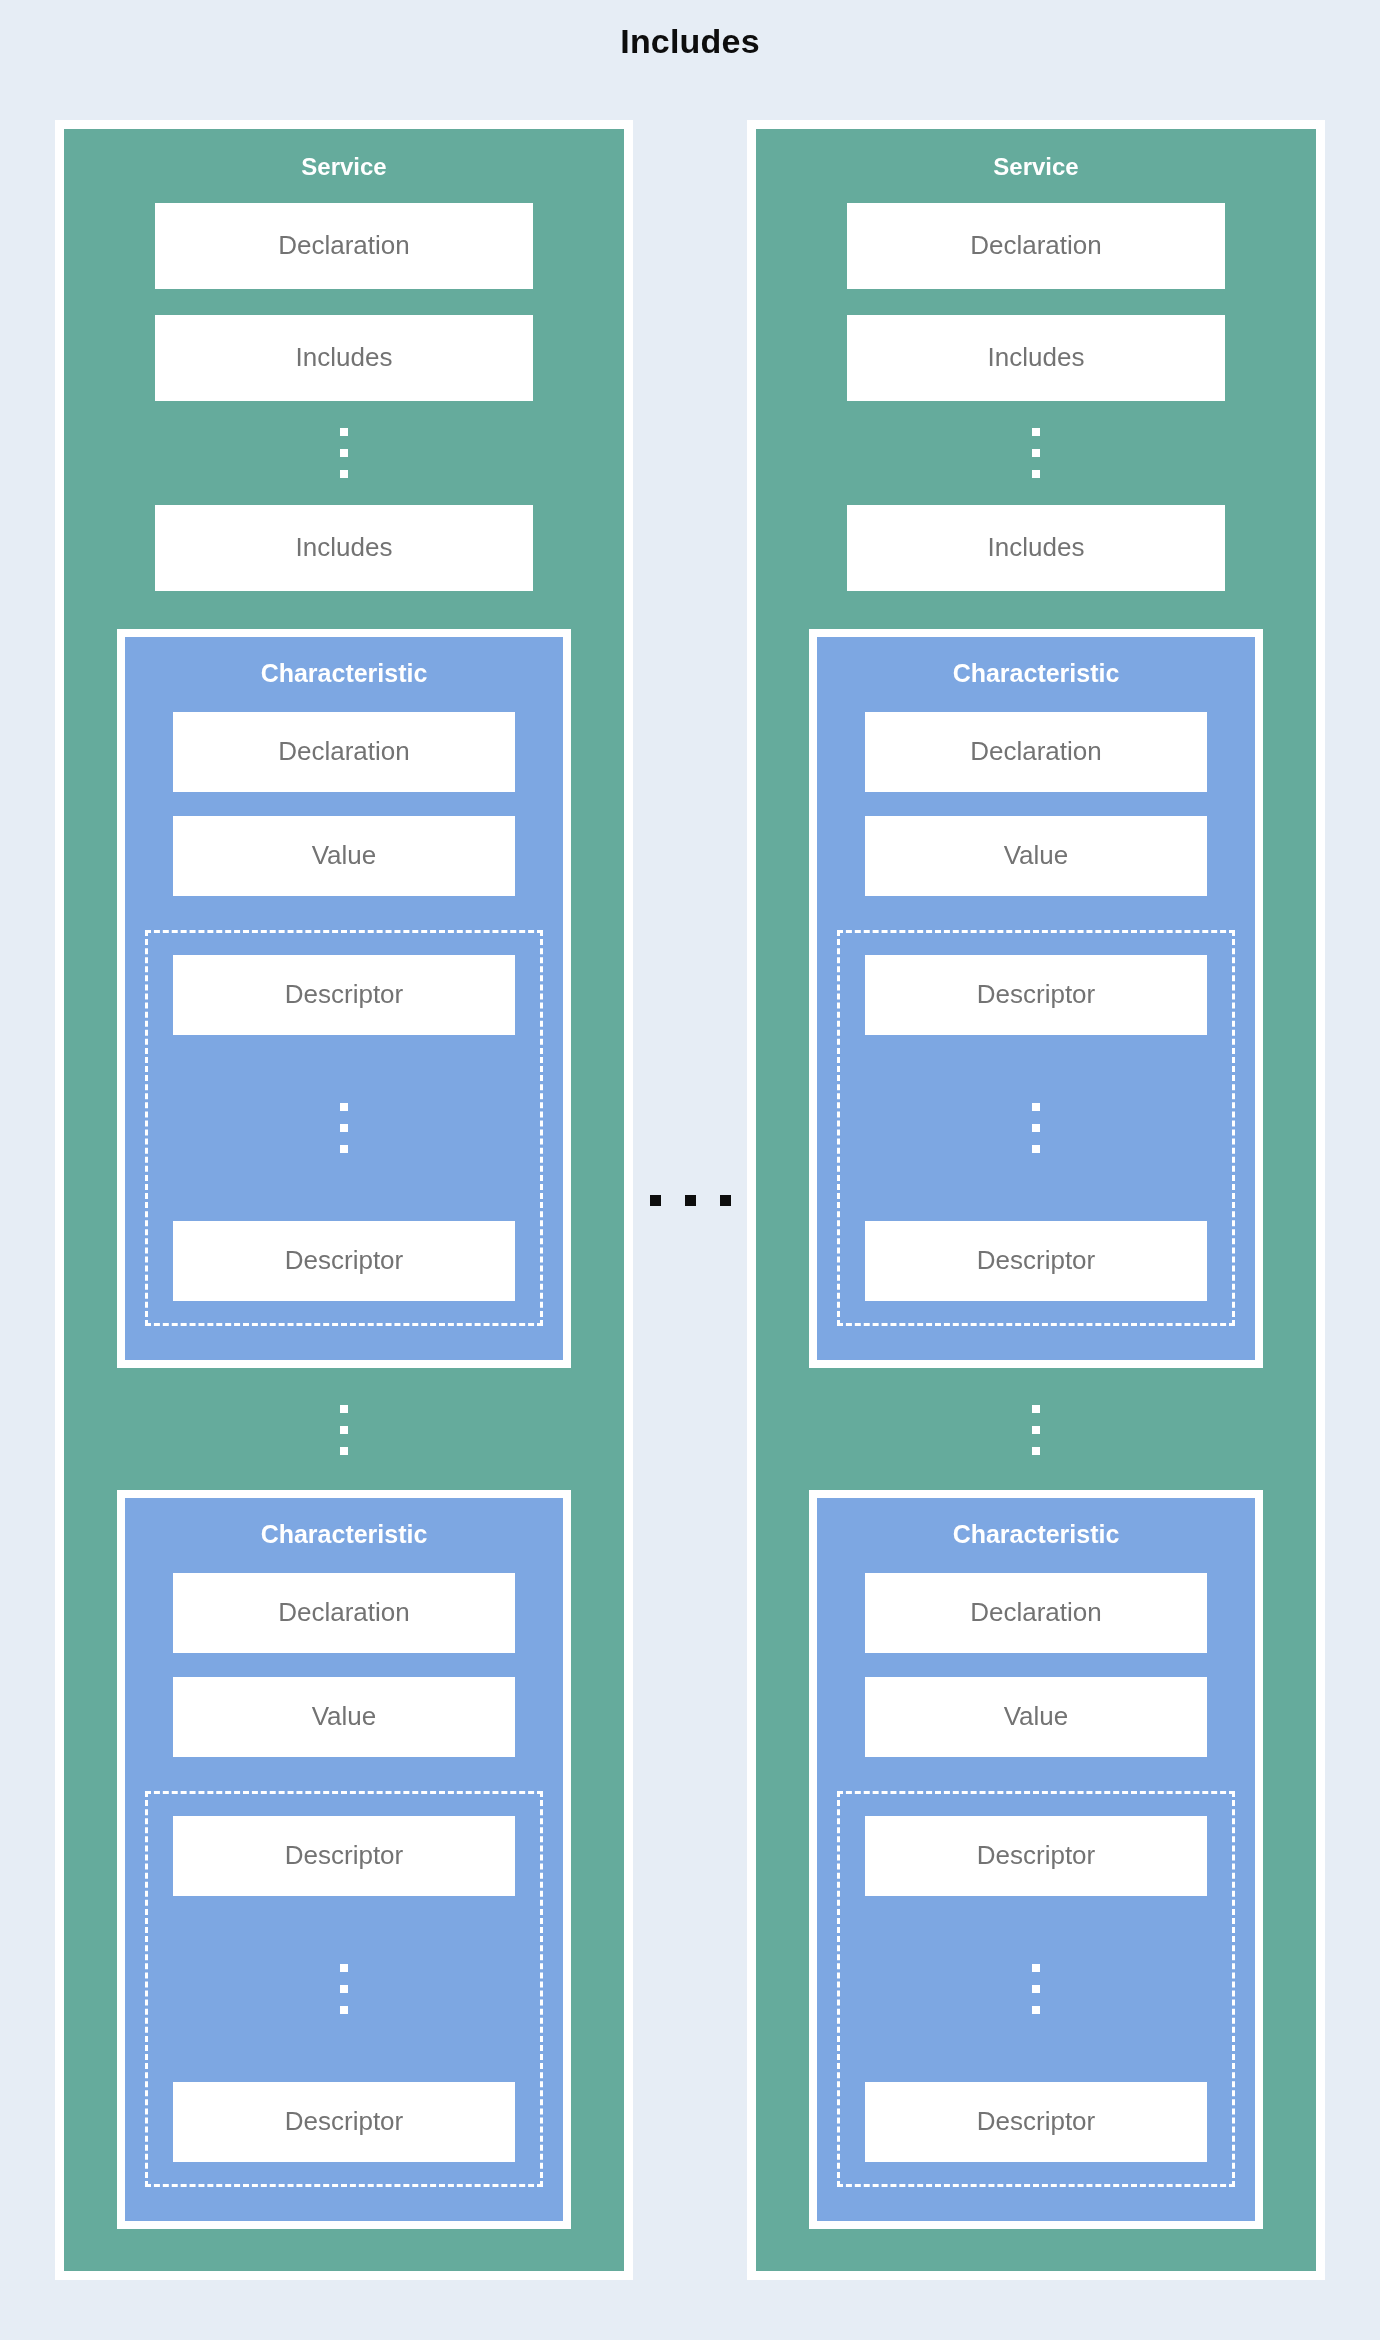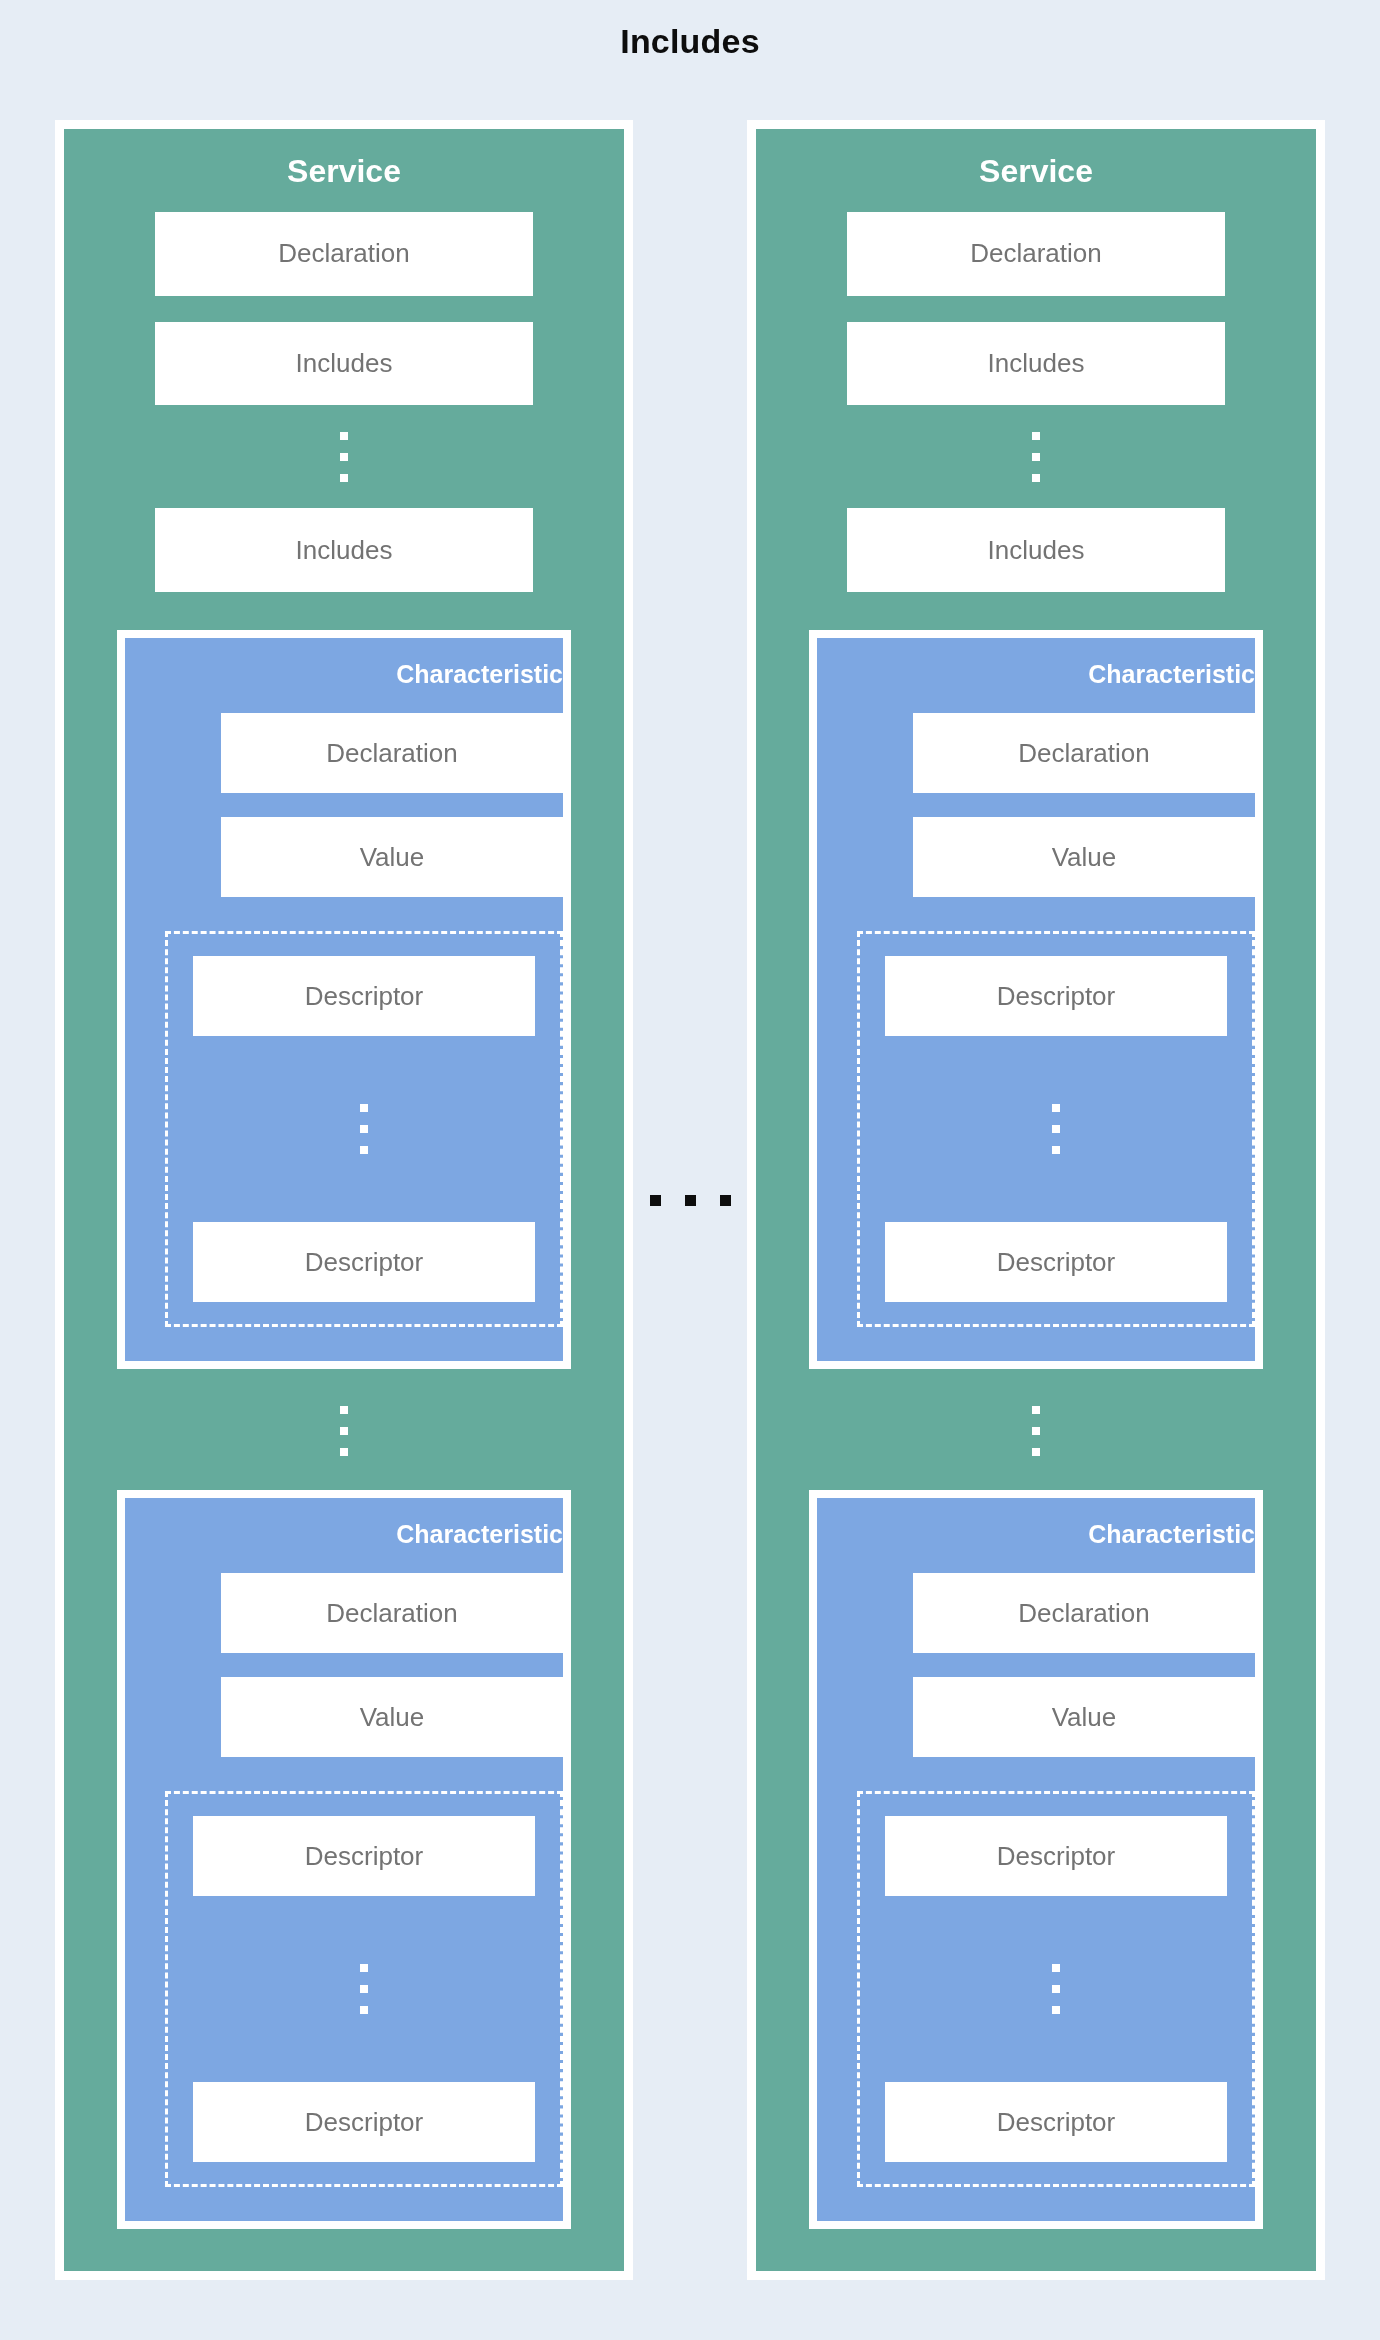--- a/index.html
+++ b/index.html
@@ -55,21 +55,21 @@
     background: #65ab9c;
     border: 9px solid #ffffff;
     display: flex;
     flex-direction: column;
     align-items: center;
     padding: 0 0 42px 0;
   }
 
   .service-title {
     color: #ffffff;
-    font-size: 32px;
+    font-size: 24px;
     font-weight: bold;
     margin-top: 24px;
     margin-bottom: 22px;
     text-align: center;
   }
 
   
   .leafbox {
     background: #ffffff;
     color: #737373;
@@ -108,21 +108,21 @@
   .vdots.between-chars { margin: 36px 0 34px 0; height: 56px; }
   .vdots.in-desc { margin: 18px 0 18px 0; height: 56px; }
 
   
   .characteristic {
     width: 454px;
     background: #7da7e2;
     border: 8px solid #ffffff;
     display: flex;
     flex-direction: column;
-    align-items: flex-end;
+    align-items: center;
     padding: 0 0 34px 0;
     margin-top: 38px;
   }
 
   .characteristic.second { margin-top: 0; }
 
   .char-title {
     color: #ffffff;
     font-size: 25px;
     font-weight: bold;

